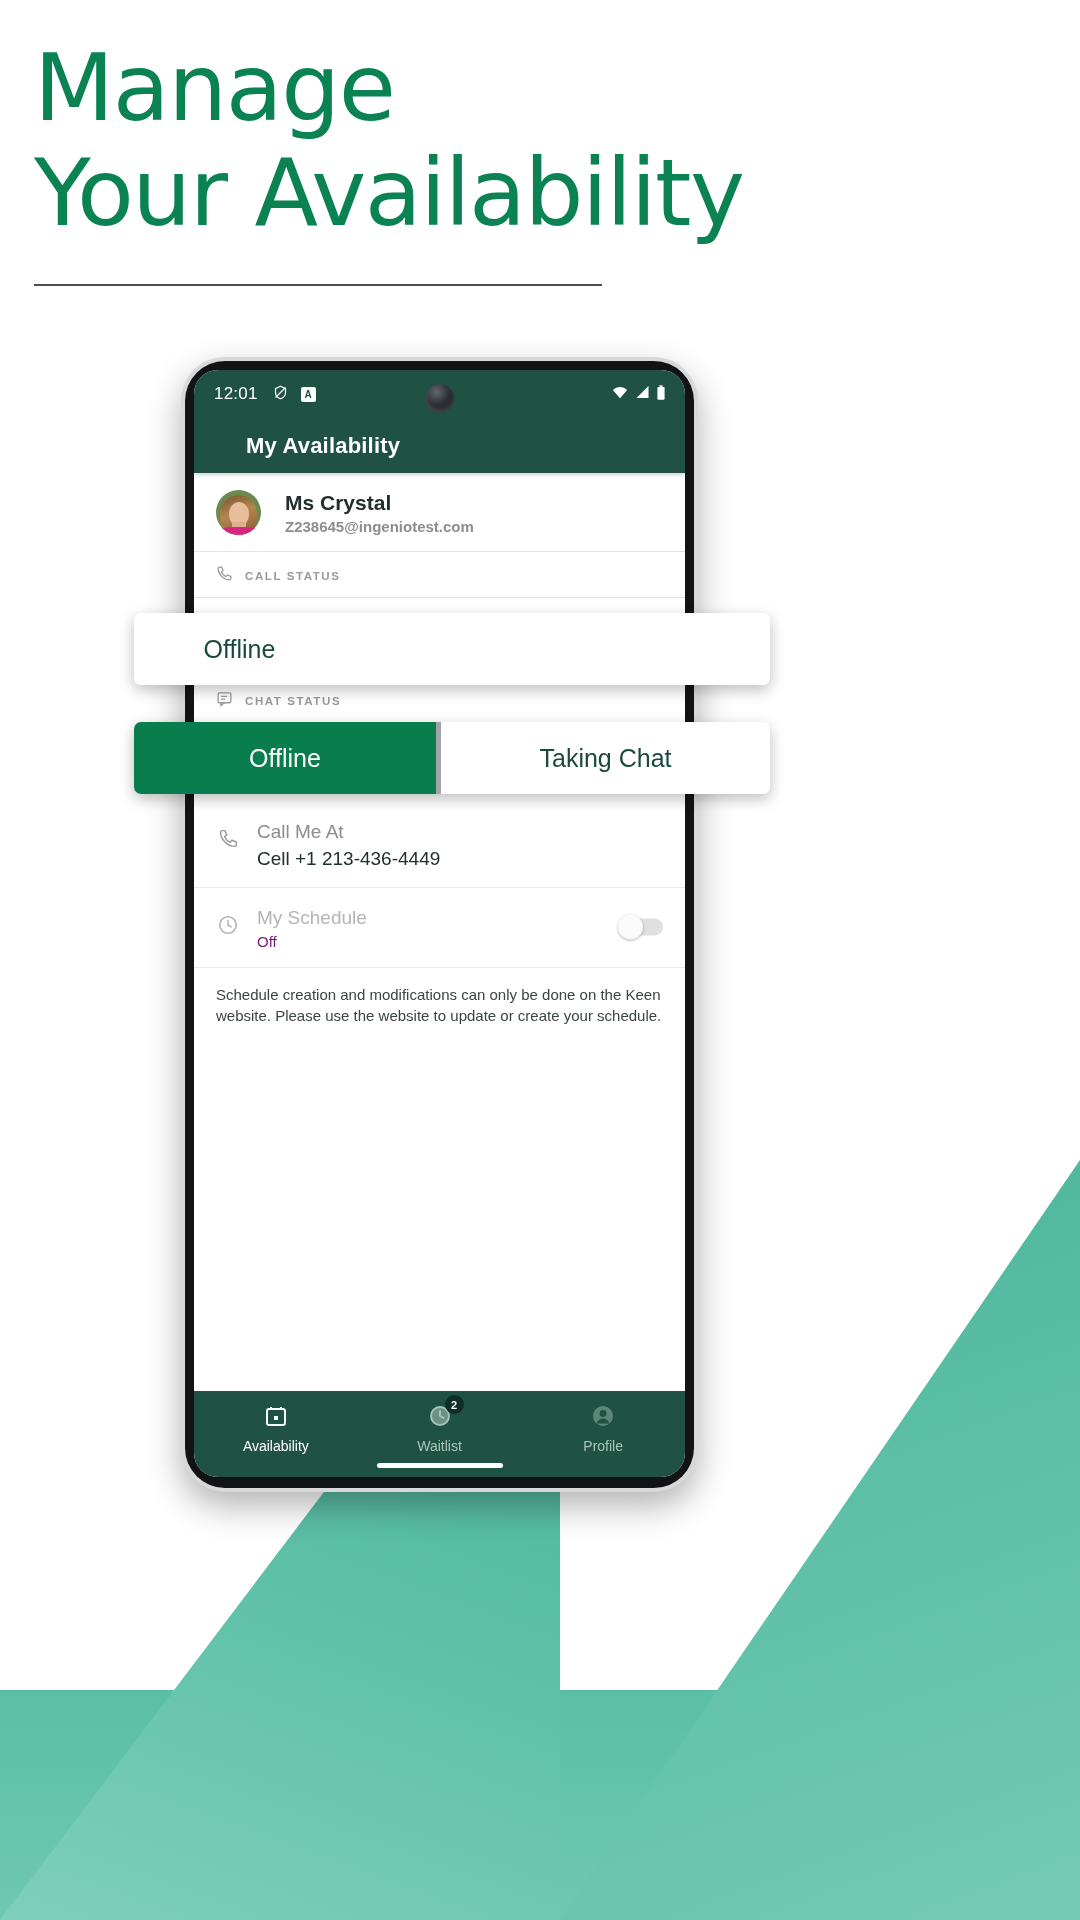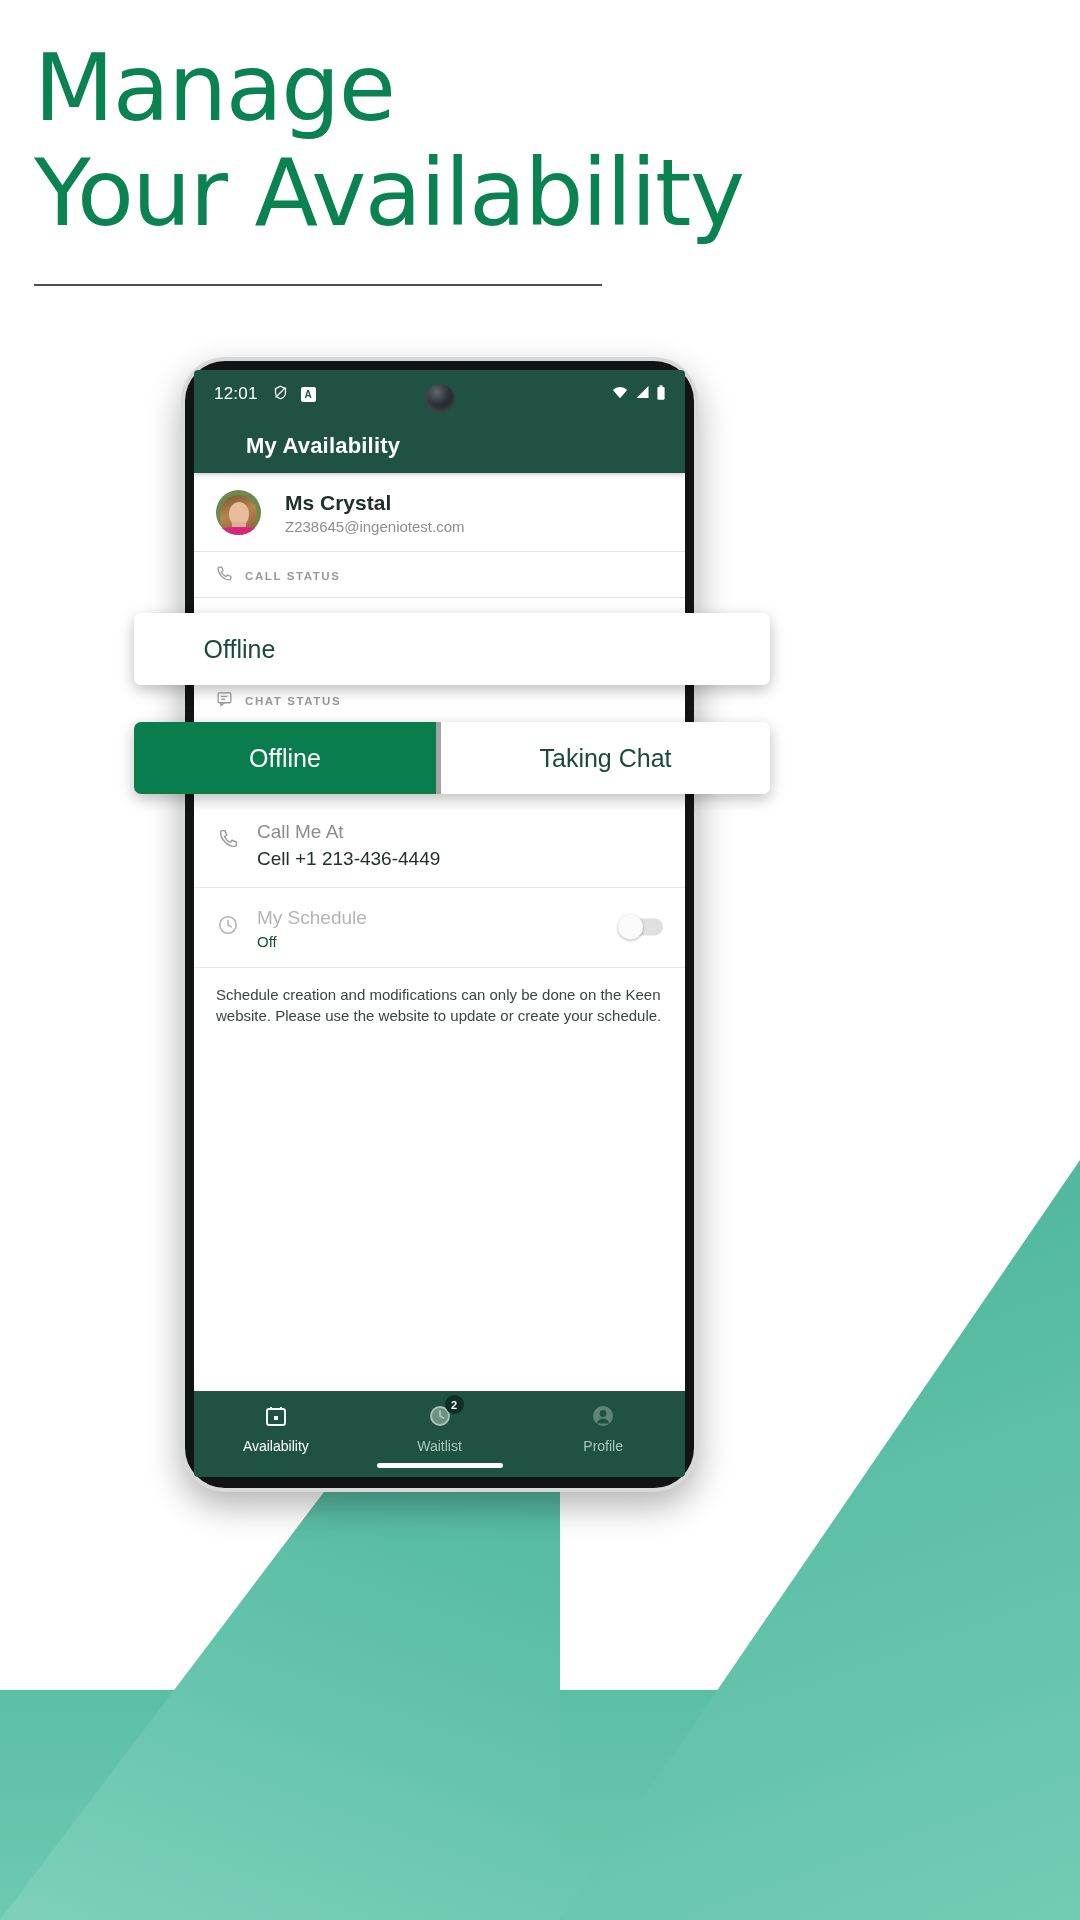--- a/index.html
+++ b/index.html
@@ -46,21 +46,21 @@
     border-radius:44px;
     background:#d8d8d8;
     padding:4px;
     box-shadow:0 14px 34px rgba(0,0,0,.30);
   }
   .phone-body {
     width:100%; height:100%; border-radius:40px; background:#111315;
     padding:9px 9px 11px 9px;
   }
   .phone-screen {
-    position:relative; width:100%; height:100%; border-radius:4px;
+    position:relative; width:100%; height:100%; border-radius:24px;
     background:#ffffff; overflow:hidden;
   }
 
   
   .statusbar {
     height:48px; background:#1f5242; display:flex; align-items:center;
     padding:0 20px; color:#fff; position:relative;
   }
   .sb-time { font-size:17px; font-weight:500; letter-spacing:.2px; }
   .sb-left-icons { display:flex; align-items:center; gap:13px; margin-left:15px; }
@@ -104,21 +104,21 @@
   }
   .avatar .neck {
     position:absolute; left:16px; top:32px; width:14px; height:13px;
     background:#e0af8e;
   }
   .avatar .shirt {
     position:absolute; left:2px; bottom:0; width:41px; height:8px;
     background:#d8267e; border-radius:40% 40% 0 0;
   }
   .prof-name { font-size:21px; font-weight:700; color:#20302c; line-height:1.2; }
-  .prof-mail { font-size:15px; color:#8d8d8d; margin-top:3px; }
+  .prof-mail { font-size:15px; color:#8d8d8d; margin-top:3px;font-weight:bold; }
 
   
   .sect-label {
     display:flex; align-items:center; gap:12px;
     padding:13px 10px 11px 22px;
   }
   .sect-label .txt {
     font-size:11.5px; letter-spacing:1.6px; color:#9a9a9a; font-weight:600;
   }
   .divider-row { height:1px; background:#e3e3e3; margin:0 0 0 0; }
@@ -128,21 +128,21 @@
   
   .info-row {
     display:flex; align-items:flex-start; gap:17px;
     padding:17px 22px 15px 22px;
     border-bottom:1px solid #eaeaea; position:relative;
   }
   .info-ico { width:24px; flex:none; padding-top:9px; display:flex; justify-content:center; }
   .info-label { font-size:19px; color:#8d8d8d; line-height:1.35; }
   .info-value { font-size:19px; color:#20302c; margin-top:2px; line-height:1.3; }
   .info-label.dim { color:#b4b4b4; }
-  .info-value.dim { color:#14532d; font-size:15px; }
+  .info-value.dim { color:#701a75; font-size:15px; }
 
   .toggle {
     position:absolute; right:22px; top:50%; transform:translateY(-50%);
     width:43px; height:17px; border-radius:9px; background:#e0e0e0;
   }
   .toggle .knob {
     position:absolute; left:-2px; top:-4px; width:25px; height:25px;
     border-radius:50%; background:#fafafa;
     box-shadow:0 1px 3px rgba(0,0,0,.30);
   }

